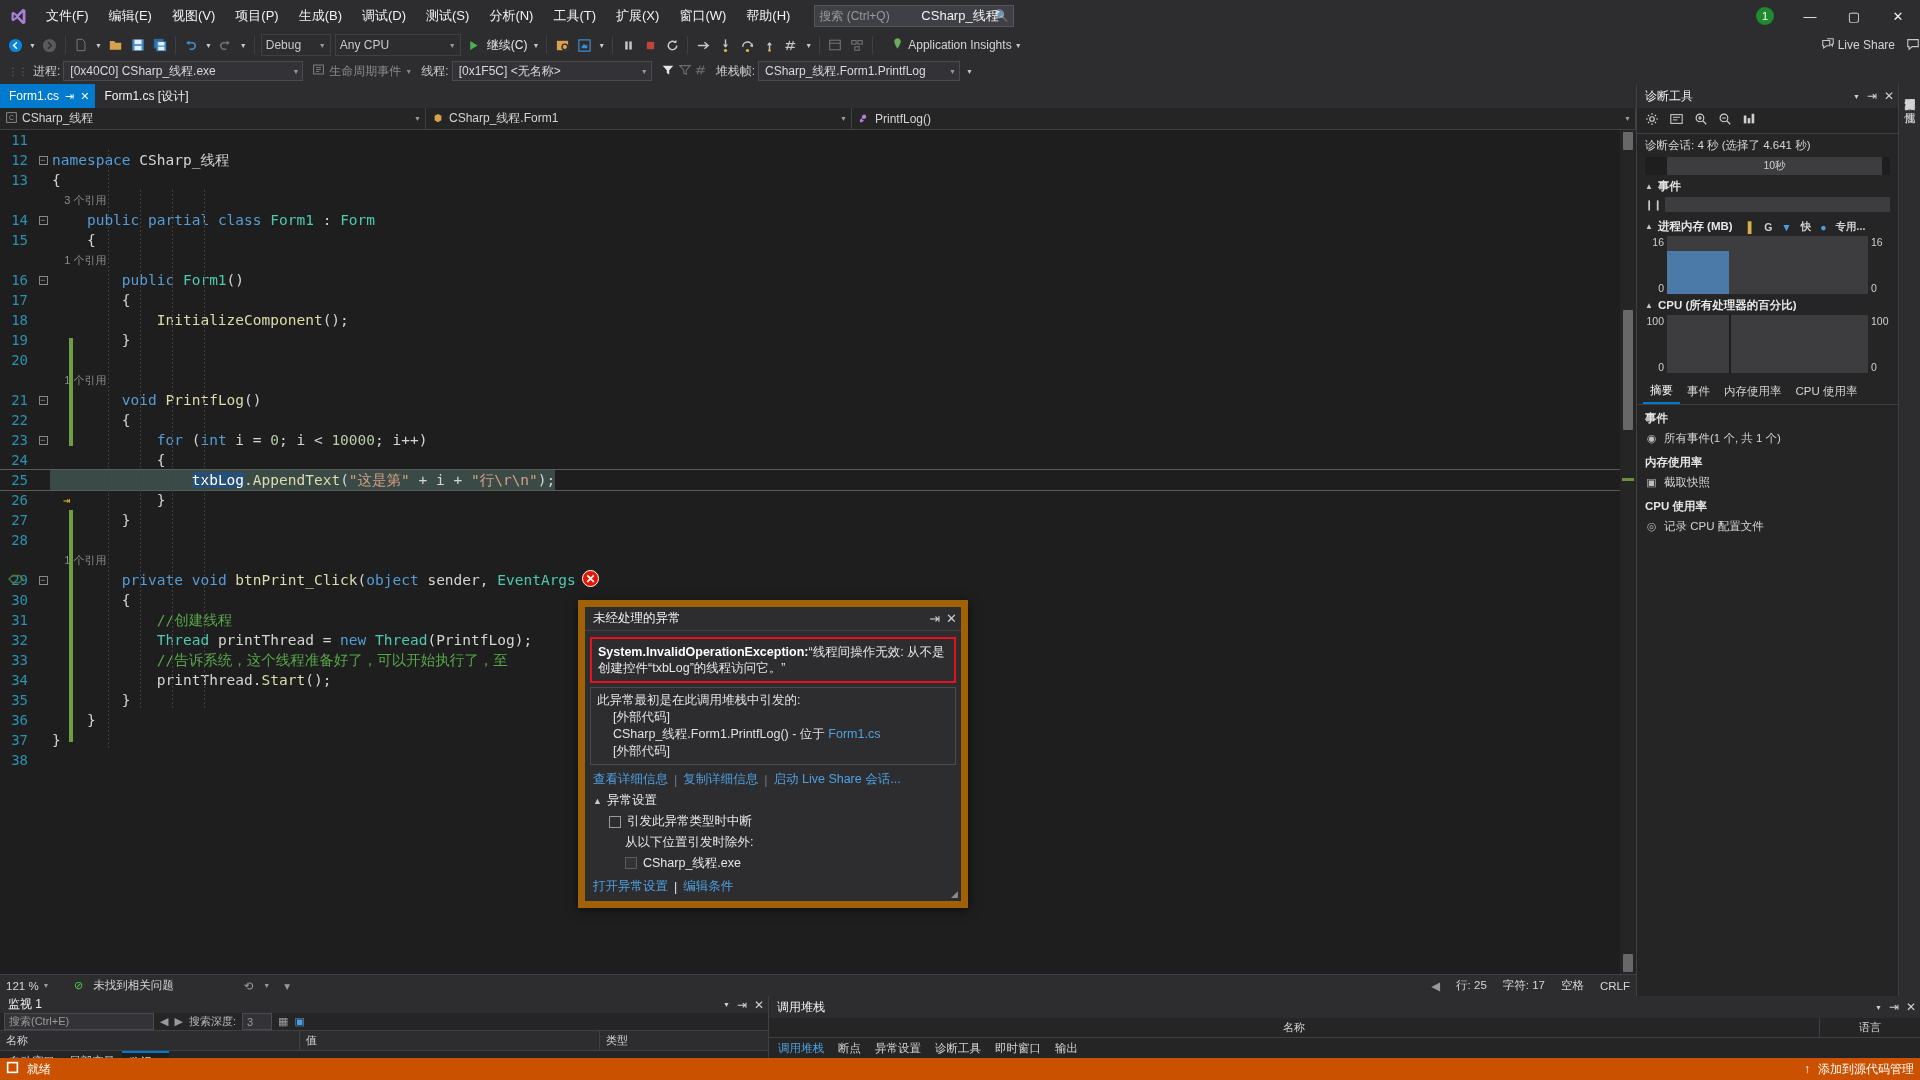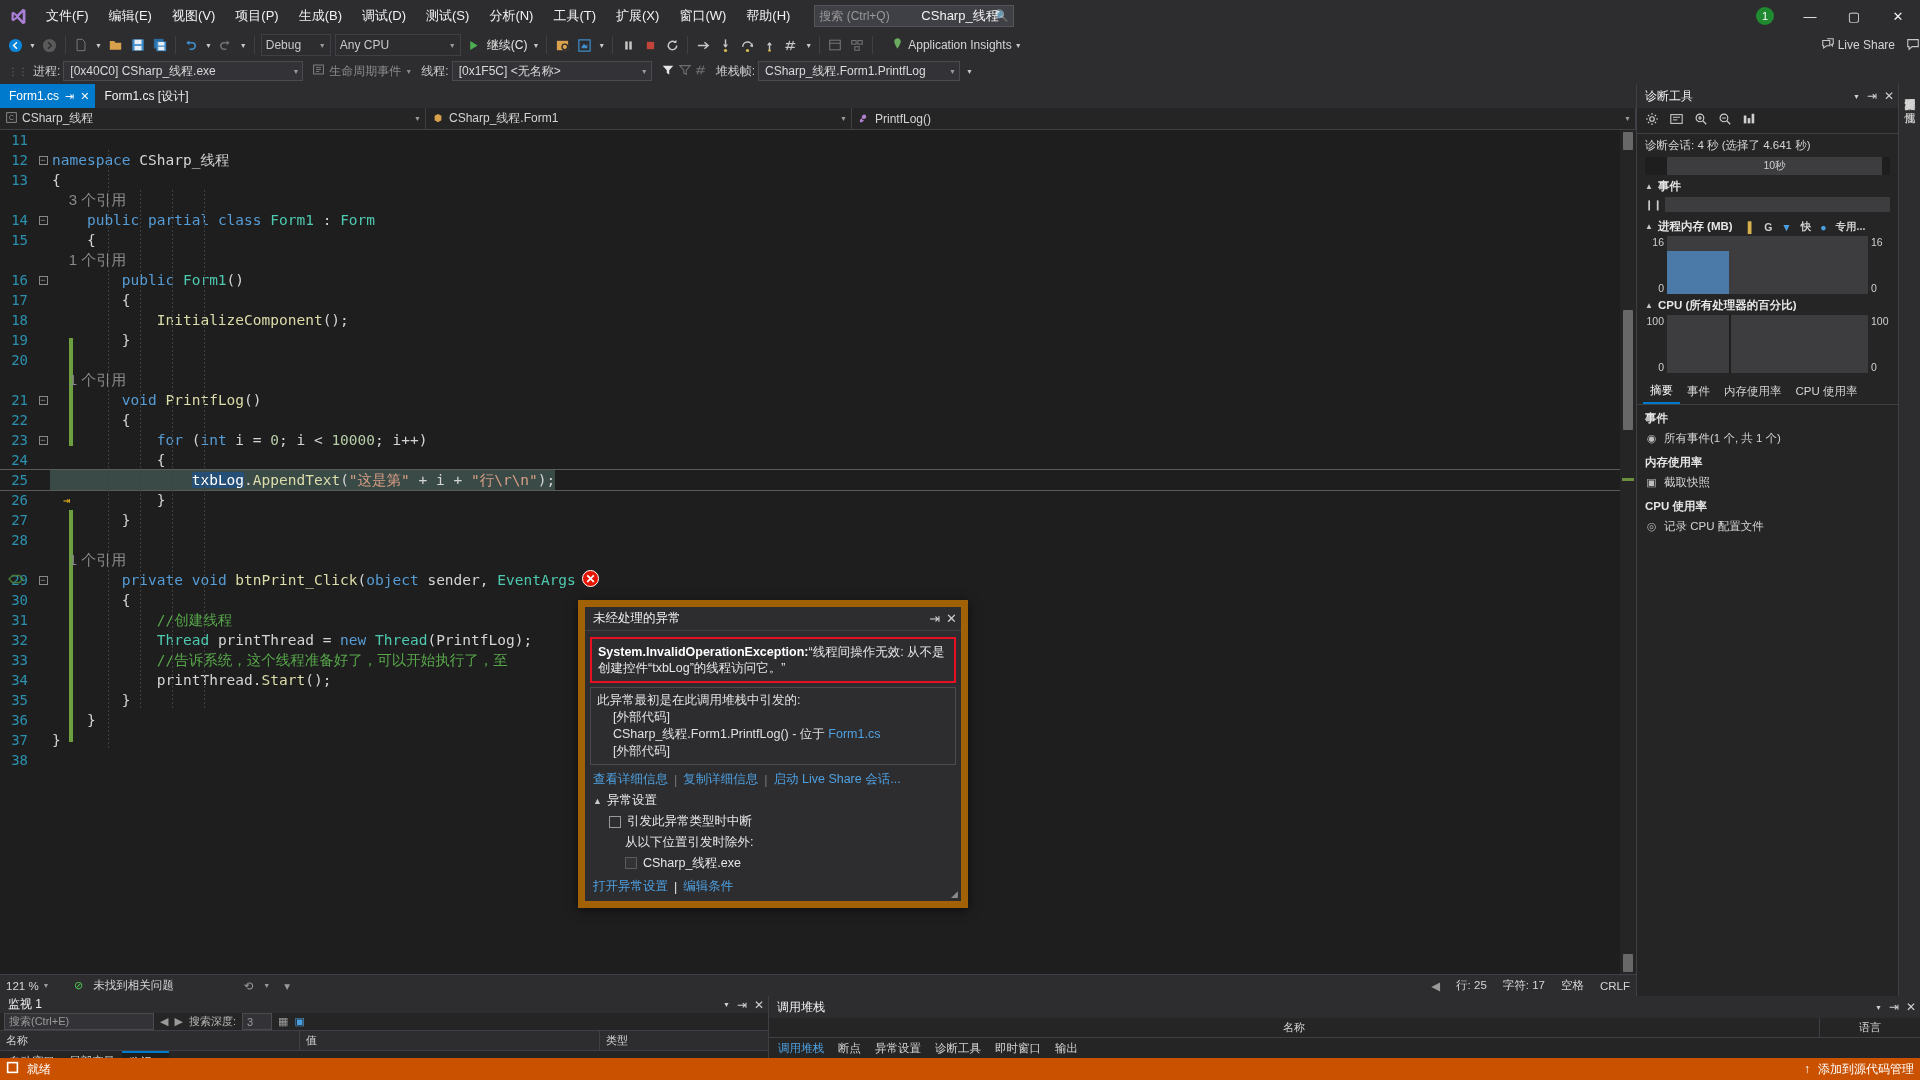--- a/index.html
+++ b/index.html
@@ -127,21 +127,21 @@
     font-family: "Liberation Sans", sans-serif;
   }
   .ctext { padding-left: 2px; }
   .kw { color: #569cd6; }
   .typ { color: #4ec9b0; }
   .str { color: #d69d85; }
   .cmt { color: #57a64a; }
   .num { color: #b5cea8; }
   .fn { color: #dcdcaa; }
   .pl { color: #d4d4d4; }
-  .refline { color: #8a8a8a; font-size: 15px; font-family: "Liberation Sans", sans-serif; }
+  .refline { color: #8a8a8a; font-size: 11px; font-family: "Liberation Sans", sans-serif; }
   .hl-sel { background: #264f78; color: #ffffff; }
   .hl-stmt { background: #3a4a46; }
   .curline { outline: 1px solid #5a5a5a; }
   .indent-guide {
     position: absolute; top: 0; bottom: 0; width: 1px;
     background: repeating-linear-gradient(to bottom, #404040 0 2px, transparent 2px 4px);
   }
   .greenbar { position: absolute; width: 4px; background: #6d9e3f; left: 0; }
   .exc-marker {
     width: 17px; height: 17px; border-radius: 50%; background: #e51400;

